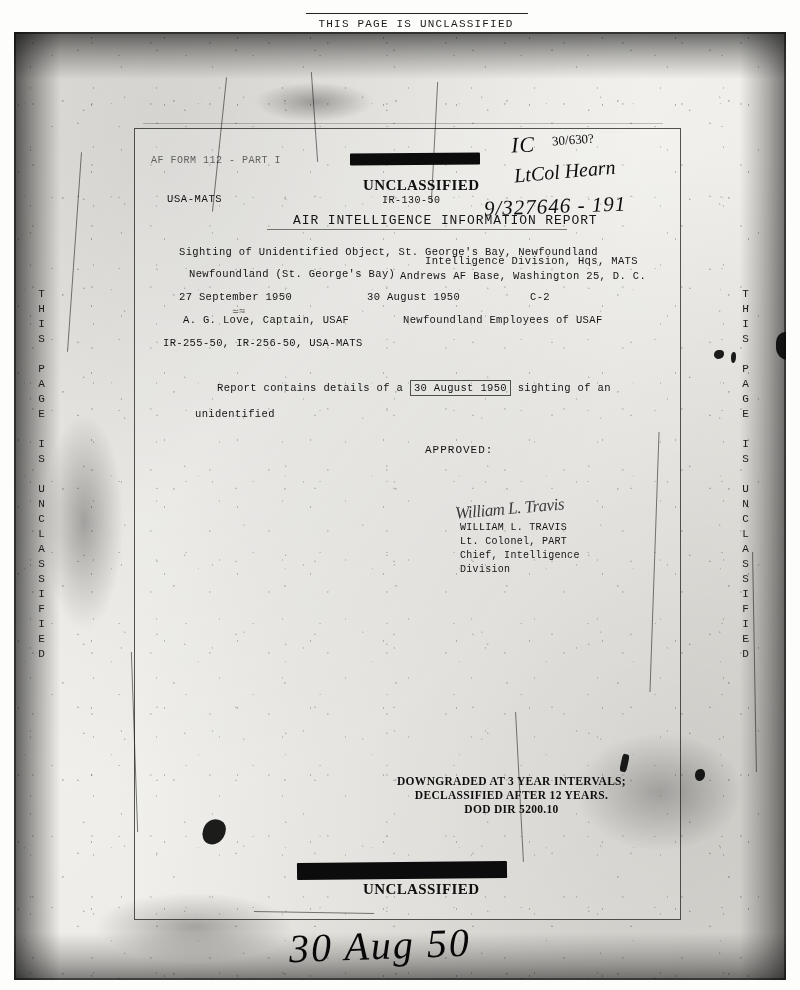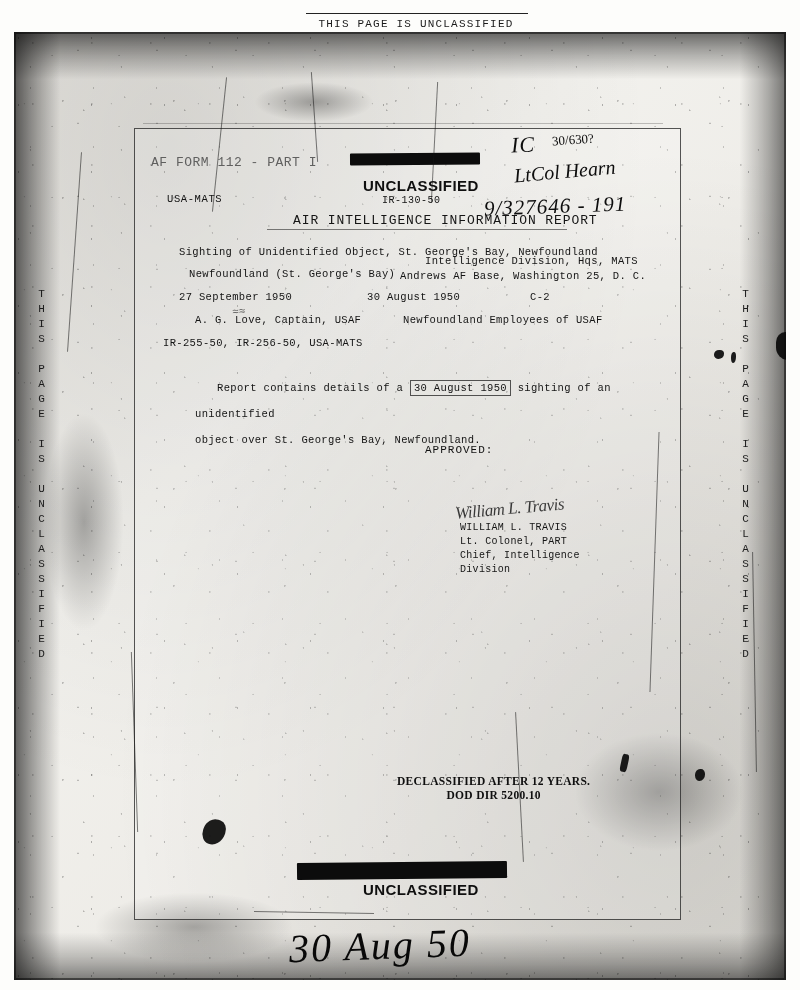--- a/index.html
+++ b/index.html
@@ -131,38 +131,38 @@
     width: 520px;
     height: 44px;
     border-top: 1px solid rgba(40,40,40,0.45);
     opacity: 0.6;
   }
 
   .form-id {
     position: absolute;
     left: 16px;
     top: 26px;
-    font-size: 13px;
+    font-size: 10px;
     letter-spacing: 0.5px;
     color: #4a4a4a;
     opacity: 0.85;
   }
 
   .redaction {
     position: absolute;
     background: #0c0c0c;
     border-radius: 1px;
     z-index: 5;
   }
   .redaction.bar1 { left: 215px; top: 24px; width: 130px; height: 12px; transform: rotate(-0.4deg); }
   .redaction.bar2 { left: 283px; top: 830px; width: 210px; height: 17px; transform: rotate(-0.6deg); }
 
   .stamp-unclass {
     position: absolute;
-    font-family: Liberation Sans, sans-serif;
+    font-family: Liberation Serif, serif;
     font-weight: bold;
     color: #0f0f0f;
     letter-spacing: 0.4px;
   }
   .stamp-unclass.top { left: 228px; top: 48px; font-size: 15px; }
   .stamp-unclass.bottom { left: 228px; top: 752px; font-size: 15px; }
 
   .docnum {
     position: absolute;
     left: 247px;
@@ -201,21 +201,21 @@
     position: absolute;
     font-size: 10.5px;
     letter-spacing: 0.35px;
     color: #141414;
     white-space: nowrap;
   }
 
   .f-subject   { left: 44px;  top: 117px; }
   .f-origin    { left: 54px;  top: 139px; }
   .f-date      { left: 44px;  top: 162px; }
-  .f-prepared  { left: 60px;  top: 185px; }
+  .f-prepared  { left: 48px;  top: 185px; }
   .f-refs      { left: 28px;  top: 208px; }
 
   .f-division  { left: 290px; top: 126px; }
   .f-address   { left: 265px; top: 141px; }
   .f-evdate    { left: 232px; top: 162px; }
   .f-eval      { left: 395px; top: 162px; }
   .f-source    { left: 268px; top: 185px; }
 
   .strike {
     position: absolute;
@@ -488,39 +488,39 @@
         <div class="field f-eval">C-2</div>
         <div class="field f-source">Newfoundland Employees of USAF</div>
 
         <div class="strike">≈≈</div>
 
         <div class="body-text">
           <span class="indent"></span><span>Report contains details of a</span>
           <span class="boxed-date">30 August 1950</span>
           <span>sighting of an unidentified</span>
           <br>
-          <span>object over St. George's Bay, Newfoundland.</span>
         </div>
 
         <div class="approved">APPROVED:</div>
 
         <div class="signature">William L. Travis</div>
 
         <div class="sig-block">
           <div>WILLIAM L. TRAVIS</div>
           <div>Lt. Colonel, PART</div>
           <div>Chief, Intelligence</div>
           <div>Division</div>
         </div>
 
         <div class="blob b6"></div>
         <div class="blob b2"></div>
         <div class="blob b1"></div>
 
         <div class="downgrade">
+          <div>DOWNGRADED AT 3 YEAR INTERVALS;</div>
           <div>DECLASSIFIED AFTER 12 YEARS.</div>
           <div>DOD DIR 5200.10</div>
         </div>
 
         <div class="stamp-unclass bottom">UNCLASSIFIED</div>
 
       </div>
     </div>
 
     <div class="hand hand-top-num">IC</div>

